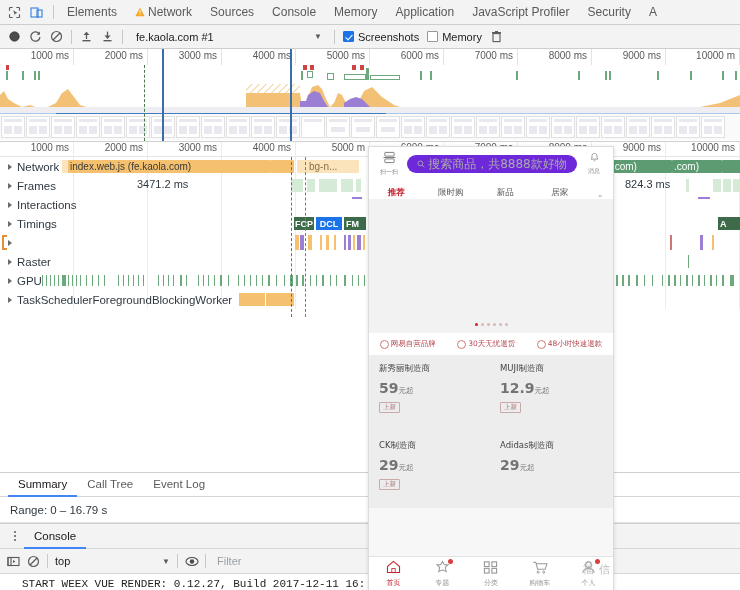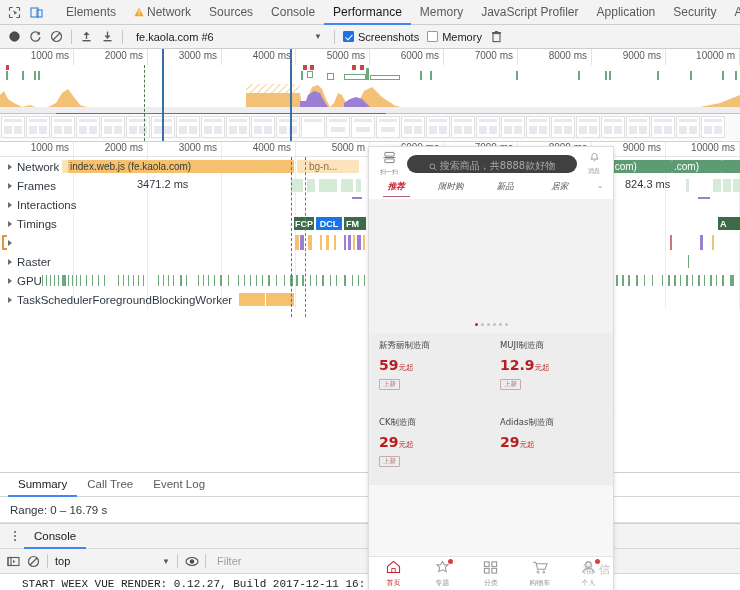--- a/index.html
+++ b/index.html
@@ -123,44 +123,44 @@
   .phone{
     position:absolute;left:368px;top:146px;width:244px;height:444px;
     background:#f7f7f7;border:1px solid #dcdcdc;box-shadow:0 1px 4px rgba(0,0,0,.14);
     overflow:hidden;z-index:50;
     font-family:"DejaVu Sans",sans-serif;
   }
   .ph-head{height:34px;background:#fff;display:flex;align-items:center;padding:0 8px;gap:6px;}
   .ph-scan{display:flex;flex-direction:column;align-items:center;width:24px;flex:0 0 auto;}
   .ph-scan .lbl{font-size:6px;color:#888;margin-top:1px;}
   .ph-search{
-    flex:1 1 auto;height:18px;background:#404040;border-radius:9px;
-    display:flex;align-items:flex-end;justify-content:center;gap:3px;
-    font-size:10px;color:#aaa;
+    flex:1 1 auto;height:18px;background:#6d28d9;border-radius:9px;
+    display:flex;align-items:center;justify-content:center;gap:3px;
+    font-size:12px;color:#aaa;
   }
   .ph-bell{display:flex;flex-direction:column;align-items:center;width:22px;flex:0 0 auto;}
   .ph-bell .lbl{font-size:6px;color:#888;margin-top:1px;}
-  .ph-tabs{height:18px;background:#fff;display:flex;align-items:flex-start;position:relative;font-style:italic;}
+  .ph-tabs{height:18px;background:#fff;display:flex;align-items:flex-end;position:relative;}
   .ph-tab{flex:1 1 0;text-align:center;font-size:8.5px;color:#555;position:relative;}
   .ph-tab.on{color:#c8202e;font-weight:bold;}
   .ph-tab.on:after{content:"";position:absolute;left:25%;right:25%;bottom:-4px;height:1.5px;background:#b06070;}
   .ph-tabmore{width:26px;display:flex;align-items:center;justify-content:center;color:#999;font-size:8px;}
   .ph-body{background:#f2f2f2;height:134px;position:relative;}
   .dots{position:absolute;bottom:7px;left:0;right:0;display:flex;justify-content:center;gap:3px;}
   .dots i{width:3px;height:3px;border-radius:50%;background:#d9b6b6;display:block;}
   .dots i.on{background:#c8202e;}
   .ph-promo{height:22px;background:#fff;display:flex;align-items:center;justify-content:space-around;border-bottom:1px solid #eee;}
   .promo{display:flex;align-items:center;gap:2px;font-size:7.5px;color:#b4474f;white-space:nowrap;}
   .promo .chk{width:7px;height:7px;border:0.8px solid #c77;border-radius:50%;display:inline-block;position:relative;flex:0 0 auto;}
   .ph-sect{height:26px;background:#fff;display:flex;align-items:center;justify-content:center;gap:4px;font-size:10px;color:#333;font-weight:bold;}
   .ph-sect .arr{font-size:9px;color:#999;font-weight:normal;}
   .ph-grid{display:grid;grid-template-columns:1fr 1fr;gap:2px;background:#eee;padding:0 2px;}
   .card{background:#ededed;height:75px;padding:7px 8px;box-sizing:border-box;}
   .card .t{font-size:8.5px;color:#444;}
-  .card .p{margin-top:5px;color:#b91c1c;}
+  .card .p{margin-top:5px;color:#737373;}
   .card .p b{font-size:14px;font-weight:bold;}
   .card .p span{font-size:7.5px;}
   .card .tag{
     margin-top:6px;display:inline-block;border:0.8px solid #c9a9a9;color:#a77;
     font-size:6.5px;padding:0px 3px;border-radius:1px;
   }
   .ph-nav{
     position:absolute;left:0;right:0;bottom:0;height:34px;background:#fff;border-top:1px solid #e3e3e3;
     display:flex;align-items:center;
   }
@@ -204,31 +204,28 @@
             </svg>
         </span>
         <span>Network</span>
       </div>
       <div class="tab">
           <span>Sources</span>
         </div>
       <div class="tab">
           <span>Console</span>
         </div>
-      <div class="tab sel">
-          <span>Performance</span>
-        </div>
       <div class="tab">
           <span>Memory</span>
         </div>
       <div class="tab">
+          <span>Application</span>
+        </div>
+      <div class="tab">
           <span>JavaScript Profiler</span>
-        </div>
-      <div class="tab">
-          <span>Application</span>
         </div>
       <div class="tab">
           <span>Security</span>
         </div>
       <div class="tab">
           <span>A</span>
         </div>
     </div>
   </div>
 
@@ -261,21 +258,21 @@
     </span>
     <span class="ic">
       <svg width="13" height="13" viewBox="0 0 13 13">
           <path d="M6.5 1.6v7" stroke="#5a5a5a" stroke-width="1.3"></path>
           <path d="M3.4 5.6l3.1 3.2 3.1-3.2z" fill="#5a5a5a"></path>
           <rect x="2.5" y="10" width="8" height="1.4" fill="#5a5a5a"></rect>
         </svg>
     </span>
     <span class="vsep"></span>
     <div class="combo">
-      <span>fe.kaola.com #6</span>
+      <span>fe.kaola.com #1</span>
       <span class="caret">▼</span>
     </div>
     <span class="vsep"></span>
     <label class="cbx">
       <span class="box on"></span>
       <span>Screenshots</span>
     </label>
     <label class="cbx">
       <span class="box"></span>
       <span>Memory</span>
@@ -821,20 +818,34 @@
       <div class="dots">
         <i class="on"></i>
         <i></i>
         <i></i>
         <i></i>
         <i></i>
         <i></i>
       </div>
     </div>
 
+    <div class="ph-promo">
+      <span class="promo">
+          <i class="chk"></i>
+          <span>网易自营品牌</span>
+        </span>
+      <span class="promo">
+          <i class="chk"></i>
+          <span>30天无忧退货</span>
+        </span>
+      <span class="promo">
+          <i class="chk"></i>
+          <span>48小时快速退款</span>
+        </span>
+    </div>
 
 
     <div class="ph-grid">
       <div class="card">
         <div class="t">新秀丽制造商</div>
         <div class="p"><b>59</b><span>元起</span></div>
         <div class="tag">上新</div>
       </div>
       <div class="card">
         <div class="t">MUJI制造商</div>

